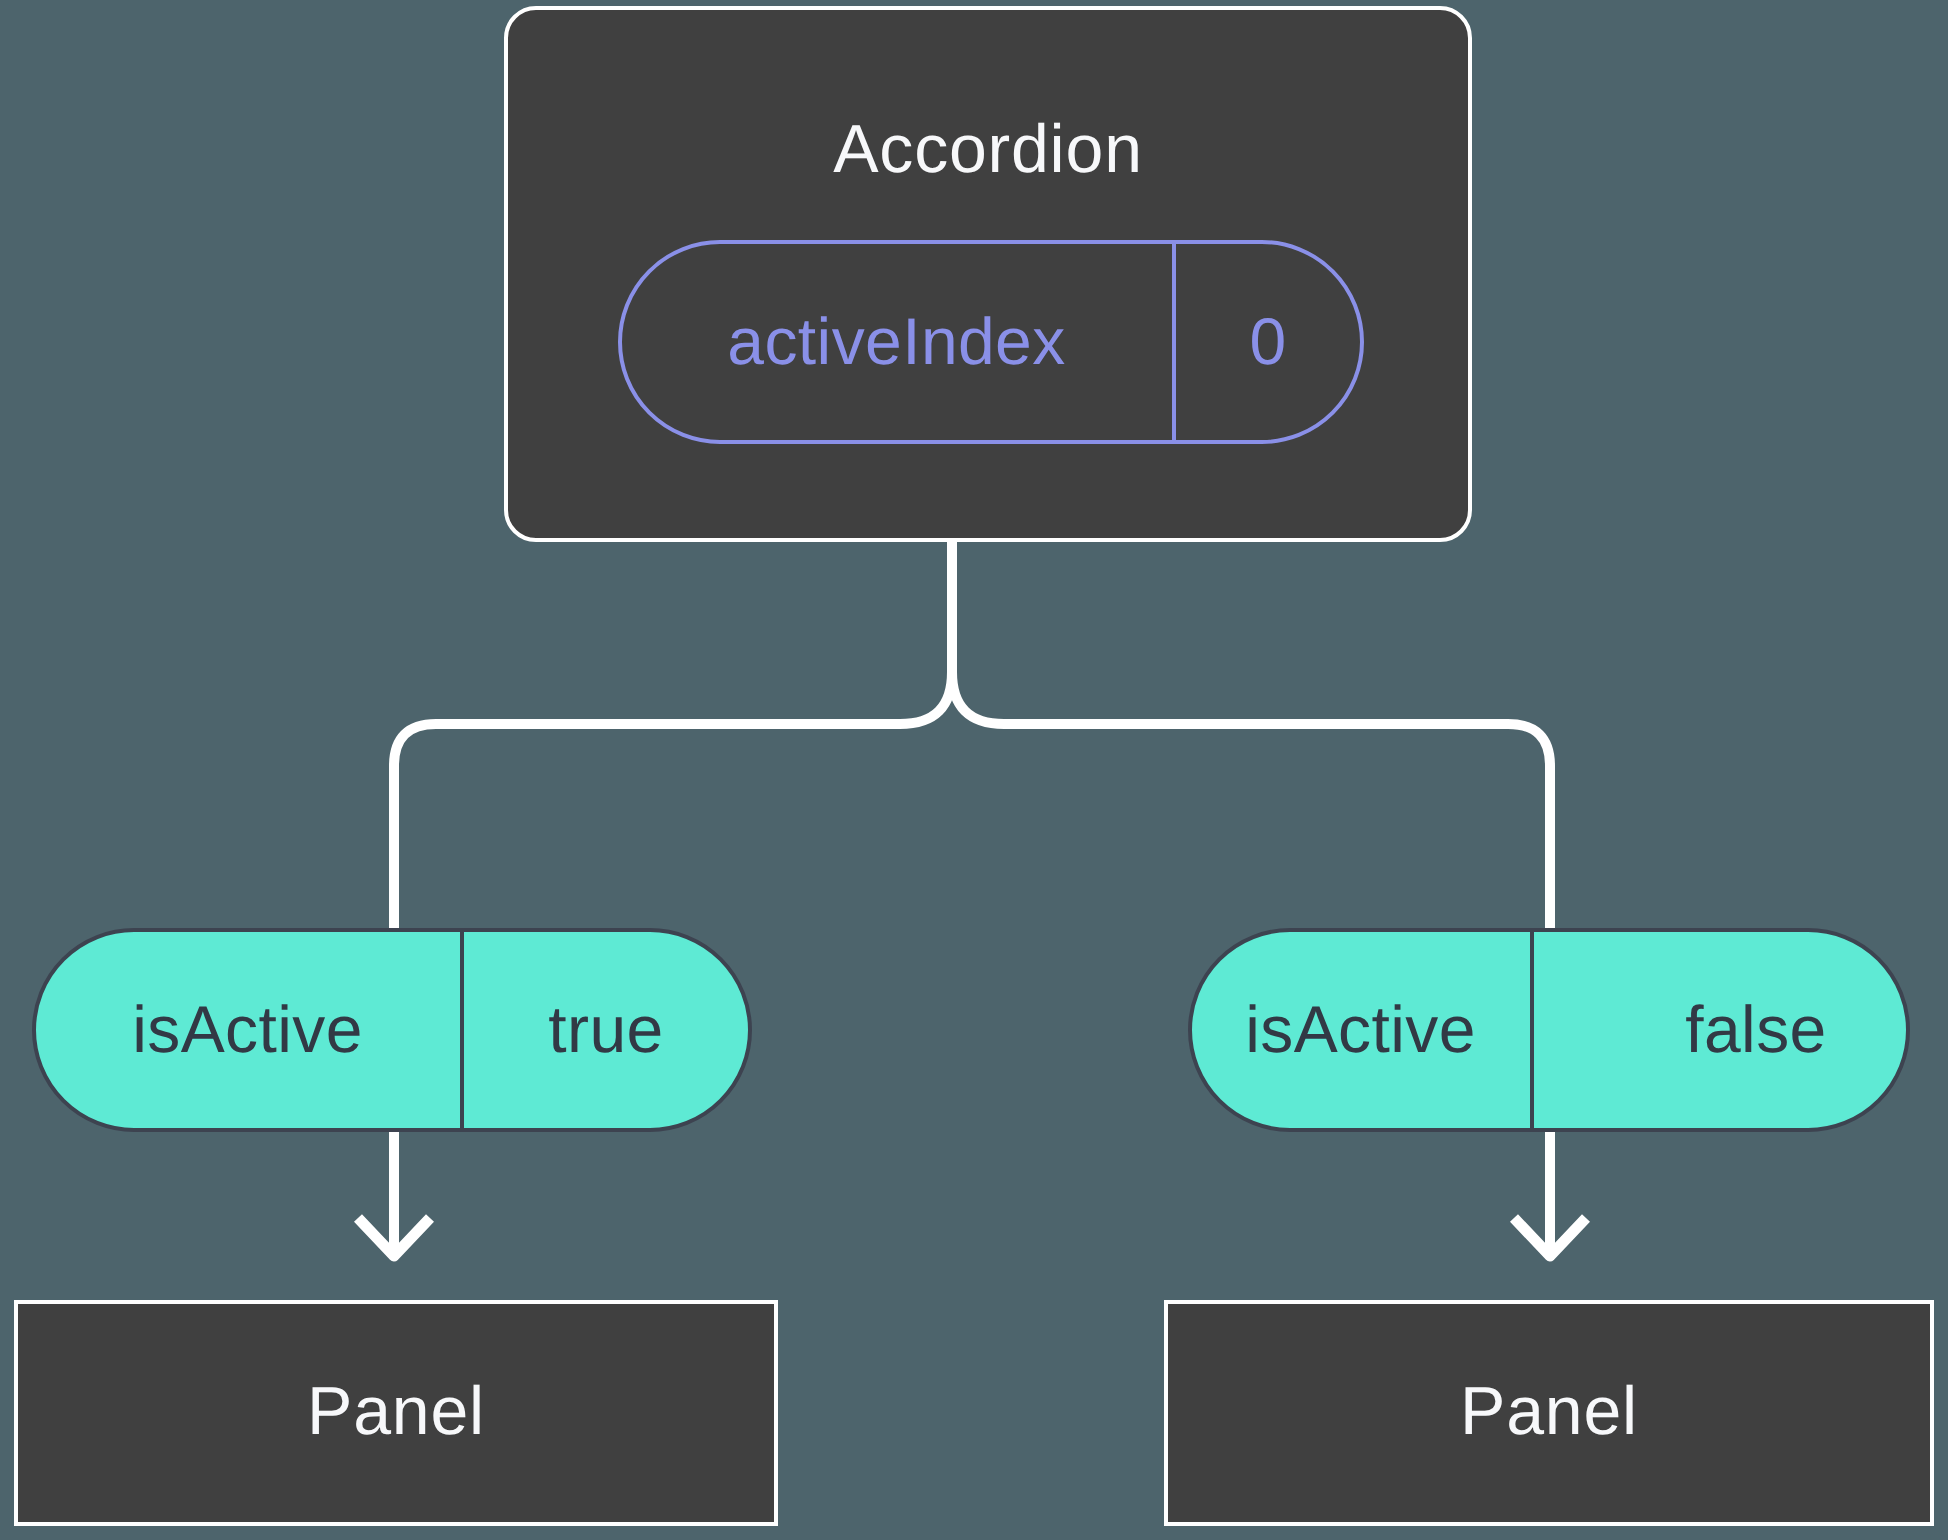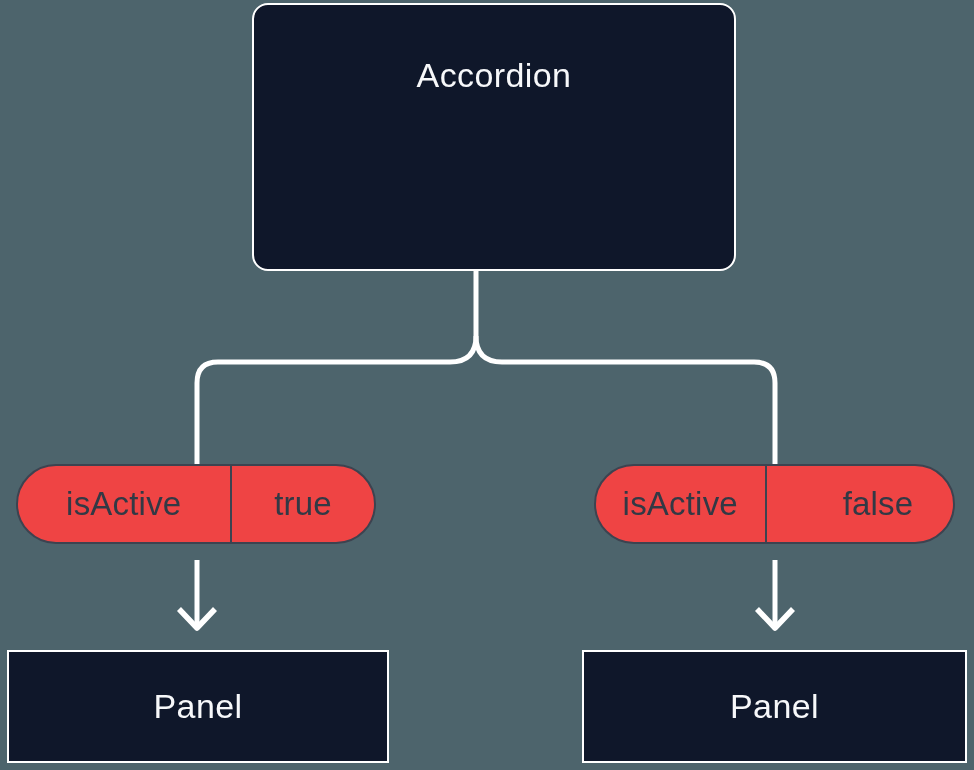--- a/index.html
+++ b/index.html
@@ -15,21 +15,21 @@
     background: #4d646c;
     overflow: hidden;
   }
   .connector-layer {
     position: absolute;
     inset: 0;
     z-index: 1;
   }
   .node {
     position: absolute;
-    background: #0f172a;
+    background: #404040;
     border: 2.5px solid #ffffff;
     box-sizing: border-box;
     z-index: 2;
   }
   .root-node {
     left: 252px; top: 3px;
     width: 484px; height: 268px;
     border-radius: 16px;
   }
   .node-title {
@@ -55,22 +55,22 @@
   .pill-outline {
     position: absolute;
     left: 55px; top: 115px;
     width: 373px; height: 102px;
     border: 2.5px solid #8a90e8;
     color: #8a90e8;
   }
   .pill-outline .pill-divider { background: #8a90e8; }
   .pill-filled {
     position: absolute;
-    height: 80px;
-    background: #ef4444;
+    height: 102px;
+    background: #5eead4;
     border: 2px solid #3d4350;
     color: #323945;
     z-index: 2;
   }
   .pill-filled .pill-divider { background: #3d4350; }
   .pill-left  { left: 16px;  top: 464px; width: 360px; }
   .pill-right { left: 594px; top: 464px; width: 361px; }
   .pill-label {
     flex: 1;
     display: flex;
@@ -114,20 +114,25 @@
       <path d="M179,609 L197,628 L215,609" stroke="#ffffff" stroke-width="5.5" stroke-linejoin="round"></path>
     </g>
     <g>
       <path d="M775,560 L775,626" stroke="#ffffff" stroke-width="5"></path>
       <path d="M757,609 L775,628 L793,609" stroke="#ffffff" stroke-width="5.5" stroke-linejoin="round"></path>
     </g>
   </svg>
 
   <div class="node root-node">
     <div class="node-title">Accordion</div>
+    <div class="pill pill-outline">
+      <span class="pill-label">activeIndex</span>
+      <span class="pill-divider"></span>
+      <span class="pill-value">0</span>
+    </div>
   </div>
 
   <div class="pill pill-filled pill-left">
     <span class="pill-label">isActive</span>
     <span class="pill-divider"></span>
     <span class="pill-value">true</span>
   </div>
 
   <div class="pill pill-filled pill-right">
     <span class="pill-label">isActive</span>

